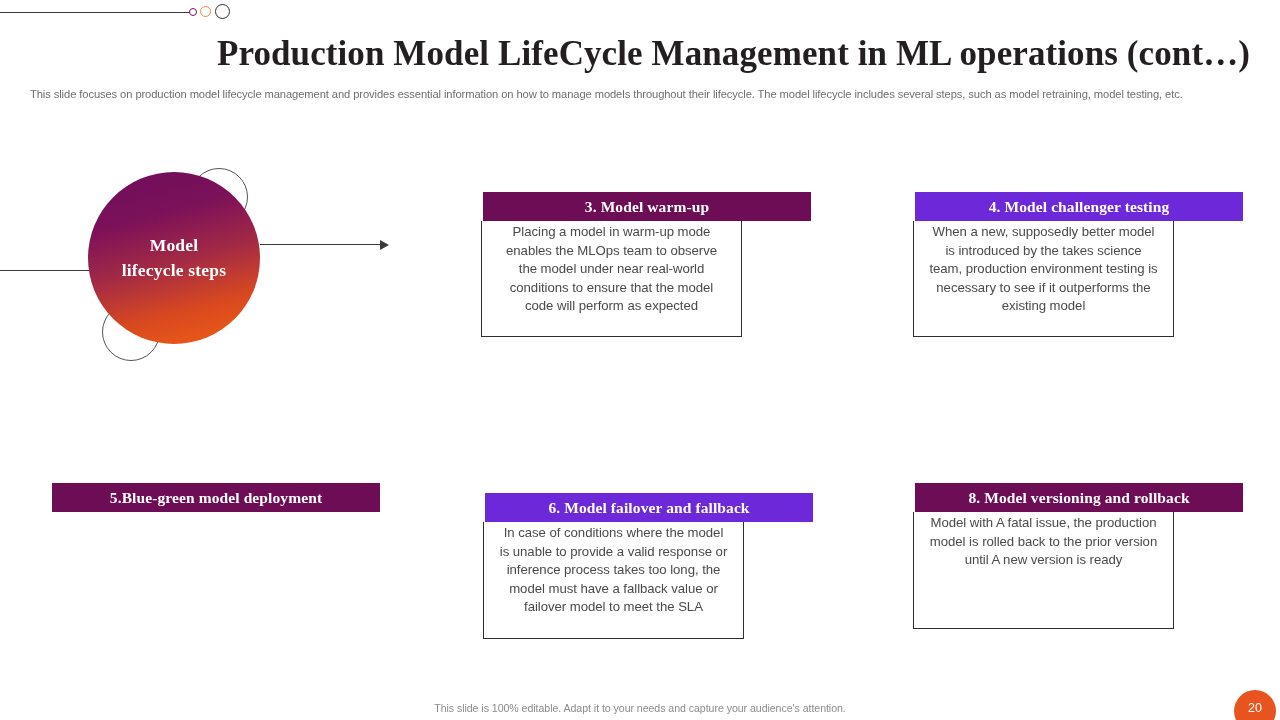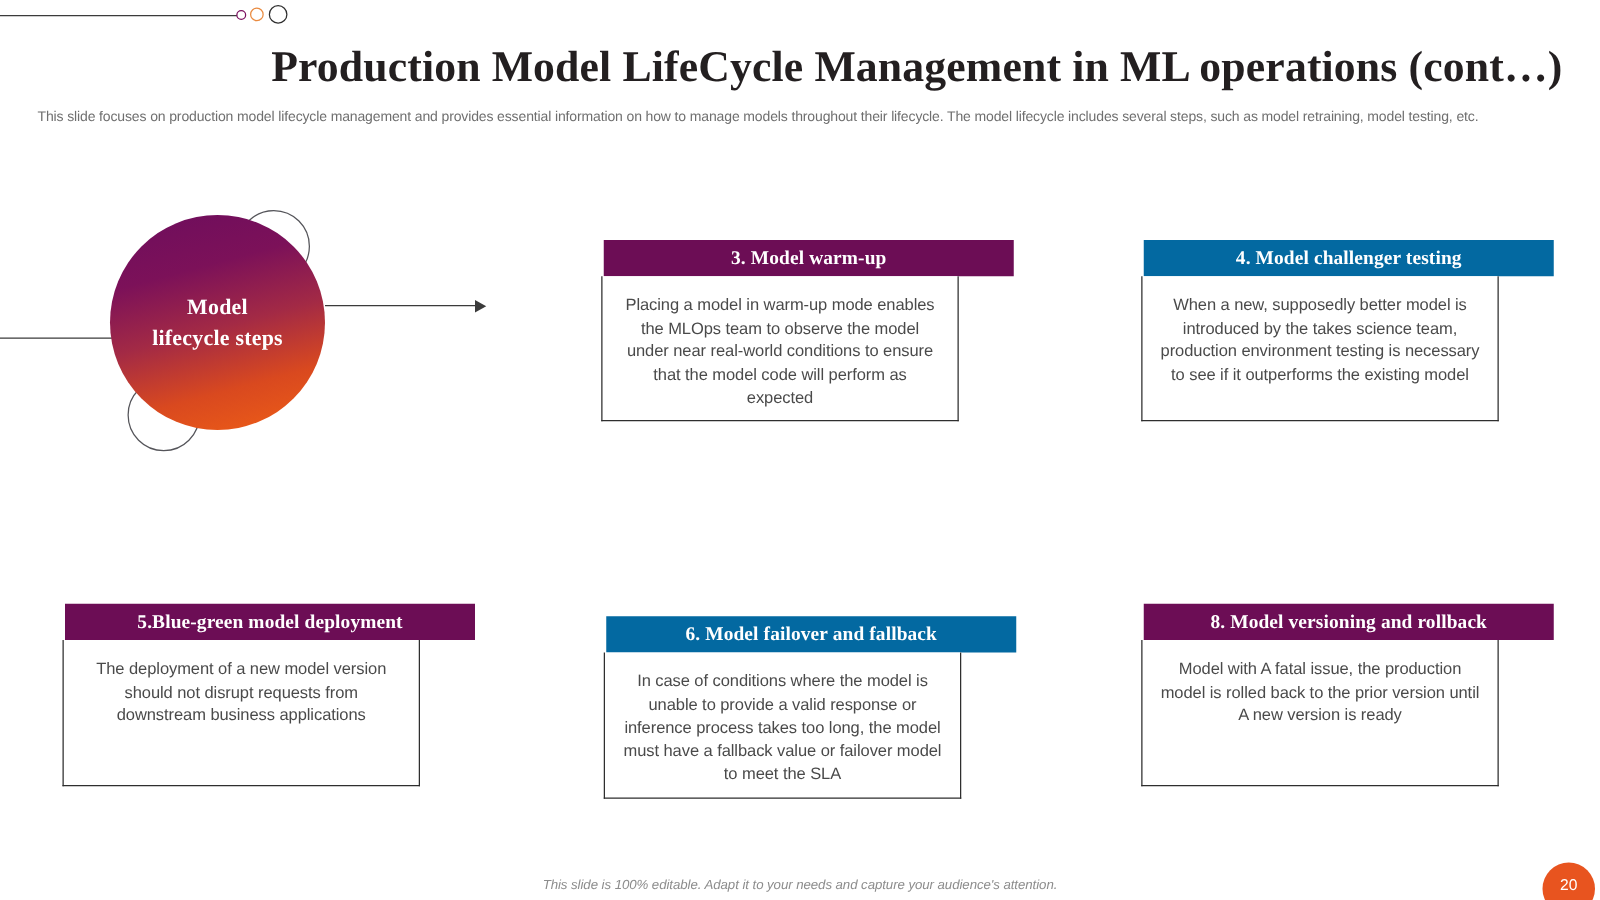--- a/index.html
+++ b/index.html
@@ -146,30 +146,30 @@
     font-family: "Liberation Serif", serif;
     font-weight: bold;
     font-size: 15.5px;
     color: #ffffff;
     letter-spacing: 0.1px;
     box-sizing: border-box;
     margin-left: 2px;
     width: 328px;
   }
   .card-head.purple { background: #6c0d55; }
-  .card-head.orange { background: #0369a1; }
+  .card-head.orange { background: #6d28d9; }
   .card-body {
     position: relative;
-    width: 286px;
+    width: 261px;
     height: 116px;
     border: 1.2px solid #2e2e2e;
     border-top: none;
     box-sizing: border-box;
     background: #ffffff;
-    padding: 14px 14px 0 14px;
+    padding: 2px 14px 0 14px;
     font-size: 13.2px;
     line-height: 18.6px;
     color: #4a4a4a;
     text-align: center;
     letter-spacing: -0.05px;
   }
 
   
   .card.c3 { left: 481px; top: 192px; }
   .card.c4 { left: 913px; top: 192px; }
@@ -184,21 +184,20 @@
   
   .footer-note {
     position: absolute;
     left: 0;
     top: 702px;
     width: 1280px;
     text-align: center;
     font-size: 10.6px;
     color: #8c8c8c;
     letter-spacing: -0.05px;
-    font-style: italic;
   }
   .page-badge {
     position: absolute;
     left: 1234px;
     top: 690px;
     width: 42px;
     height: 42px;
     border-radius: 50%;
     background: #e8541f;
     color: #ffffff;
@@ -242,21 +241,20 @@
   <div class="card-body">Placing a model in warm-up mode enables the MLOps team to observe the model under near real-world conditions to ensure that the model code will perform as expected</div>
 </div>
 
 <div class="card c4">
   <div class="card-head orange">4. Model challenger testing</div>
   <div class="card-body">When a new, supposedly better model is introduced by the takes science team, production environment testing is necessary to see if it outperforms the existing model</div>
 </div>
 
 <div class="card c5">
   <div class="card-head purple">5.Blue-green model deployment</div>
-  <div class="card-body">The deployment of a new model version should not disrupt requests from downstream business applications</div>
 </div>
 
 <div class="card c6">
   <div class="card-head orange">6. Model failover and fallback</div>
   <div class="card-body">In case of conditions where the model is unable to provide a valid response or inference process takes too long, the model must have a fallback value or failover model to meet the SLA</div>
 </div>
 
 <div class="card c7">
   <div class="card-head purple">8. Model versioning and rollback</div>
   <div class="card-body">Model with A fatal issue, the production model is rolled back to the prior version until A new version is ready</div>

